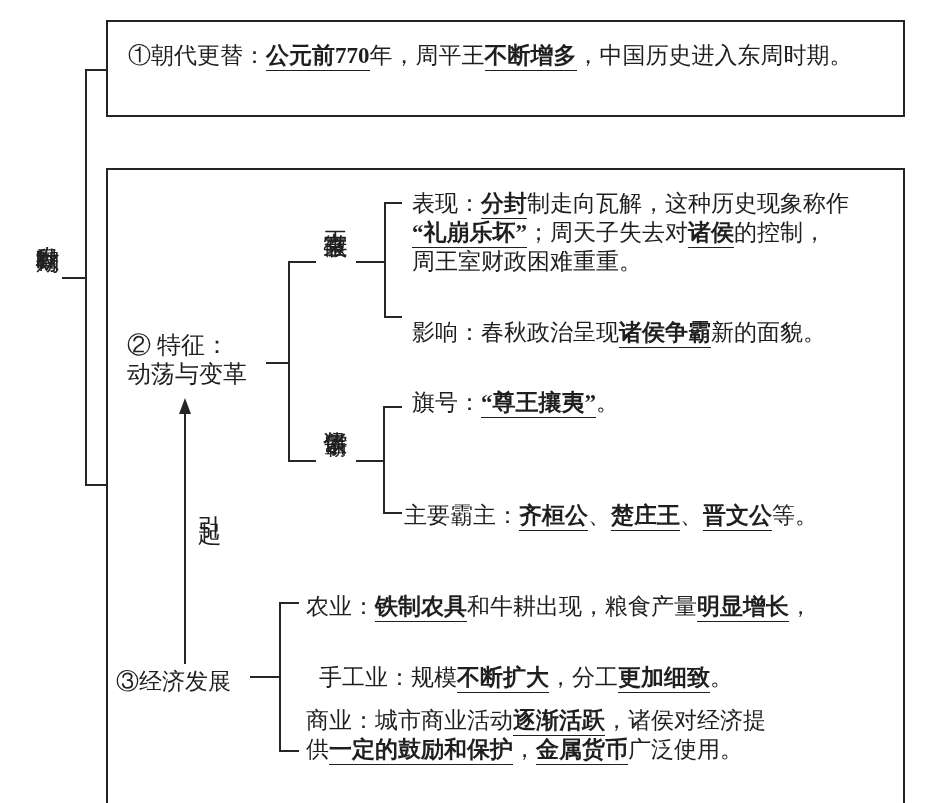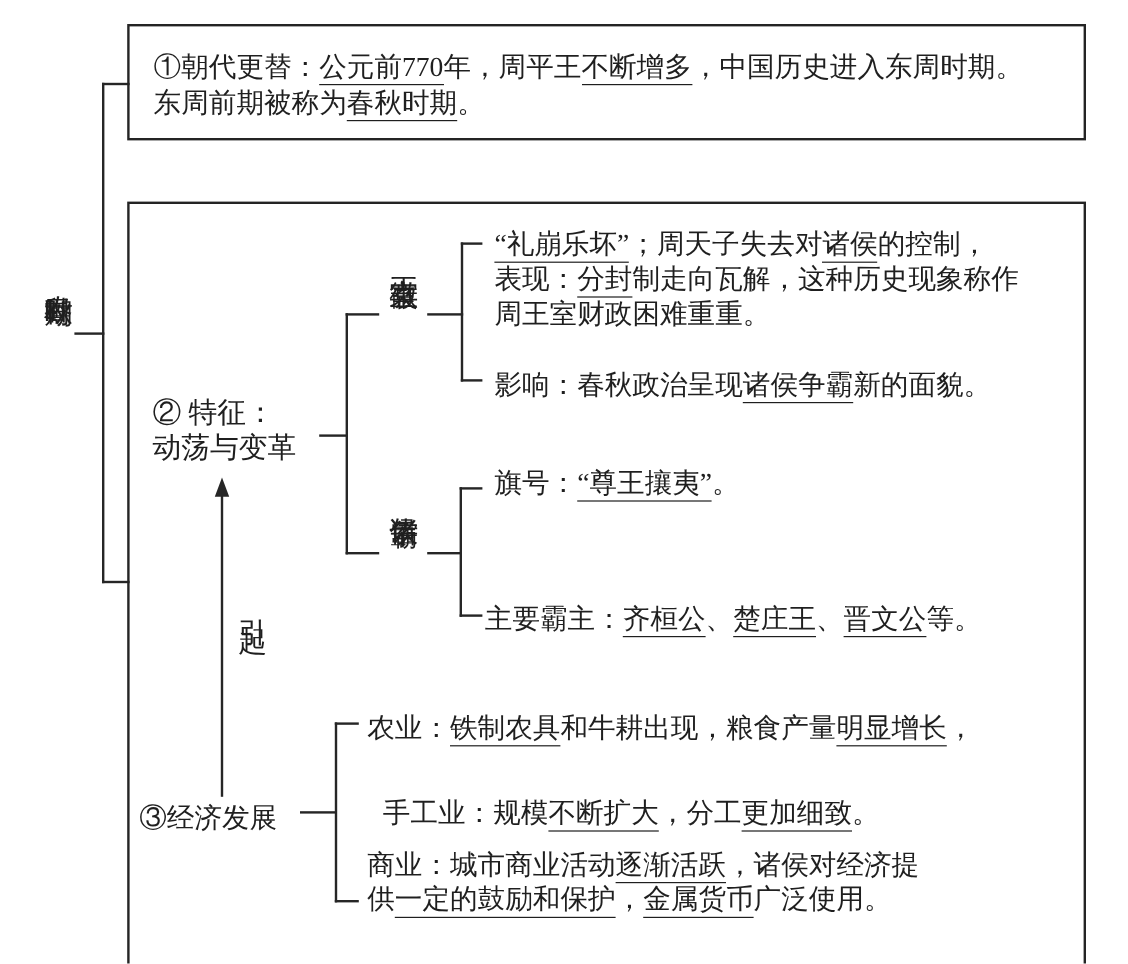--- a/index.html
+++ b/index.html
@@ -8,21 +8,21 @@
     background:#ffffff;color:#1f1f1f;
     font-family:"Liberation Serif","DejaVu Serif",serif;
   }
   
   .ln{position:absolute;background:#262626;}
   
   .frame{position:absolute;border:2px solid #242424;background:transparent;box-sizing:border-box;}
   
   .tb{position:absolute;font-size:23px;line-height:29px;white-space:nowrap;}
   .tb .tline{white-space:nowrap;}
-  .u{border-bottom:1.6px solid #1f1f1f;padding-bottom:2px;}
+  .u{border-bottom:1.6px solid #1f1f1f;padding-bottom:2px;font-weight:bold;}
   
   .vlabel{
     position:absolute;writing-mode:vertical-rl;text-orientation:upright;
     font-size:24px;line-height:1.15;letter-spacing:1px;
   }
   
   .arrow-head{
     position:absolute;width:0;height:0;
     border-left:6px solid transparent;border-right:6px solid transparent;
     border-bottom:16px solid #262626;
@@ -36,21 +36,20 @@
 <div class="vlabel" style="left:33px;top:227px;">春秋时期</div>
 
 <div class="ln" style="left:62px;top:277px;width:25px;height:2px;"></div>
 <div class="ln" style="left:85px;top:69px;width:2px;height:417px;"></div>
 <div class="ln" style="left:85px;top:69px;width:23px;height:2px;"></div>
 <div class="ln" style="left:85px;top:484px;width:23px;height:2px;"></div>
 
 <div class="frame" style="left:106px;top:20px;width:799px;height:97px;">
   <div class="box-text">
       <div class="tline"><span>①朝代更替：</span><span class="u">公元前770</span><span>年，周平王</span><span class="u">不断增多</span><span>，中国历史进入东周时期。</span></div>
-      <div class="tline"><span>东周前期被称为</span><span class="u">春秋时期</span><span>。</span></div>
     </div>
 </div>
 
 <div class="frame" style="left:106px;top:168px;width:799px;height:700px;"></div>
 
 <div class="feature-label" style="left:127px;top:331px;">
   <div>② 特征：</div>
   <div>动荡与变革</div>
 </div>
 
@@ -59,25 +58,25 @@
 <div class="ln" style="left:288px;top:261px;width:28px;height:2px;"></div>
 <div class="ln" style="left:288px;top:460px;width:28px;height:2px;"></div>
 
 <div class="vlabel" style="left:321px;top:212px;">王室衰微</div>
 <div class="ln" style="left:356px;top:261px;width:30px;height:2px;"></div>
 <div class="ln" style="left:384px;top:202px;width:2px;height:116px;"></div>
 <div class="ln" style="left:384px;top:202px;width:18px;height:2px;"></div>
 <div class="ln" style="left:384px;top:316px;width:18px;height:2px;"></div>
 
 <div class="tb" style="left:412px;top:189px;">
+    <div class="tline"><span>表现：</span><span class="u">分封</span><span>制走向瓦解，这种历史现象称作</span></div>
     <div class="tline"><span class="u">“礼崩乐坏”</span><span>；周天子失去对</span><span class="u">诸侯</span><span>的控制，</span></div>
-    <div class="tline"><span>表现：</span><span class="u">分封</span><span>制走向瓦解，这种历史现象称作</span></div>
     <div class="tline"><span>周王室财政困难重重。</span></div>
   </div>
-<div class="tb" style="left:412px;top:306px;">
+<div class="tb" style="left:412px;top:318px;">
     <div class="tline"><span>影响：春秋政治呈现</span><span class="u">诸侯争霸</span><span>新的面貌。</span></div>
   </div>
 
 <div class="vlabel" style="left:321px;top:412px;">诸侯争霸</div>
 <div class="ln" style="left:356px;top:460px;width:29px;height:2px;"></div>
 <div class="ln" style="left:383px;top:406px;width:2px;height:108px;"></div>
 <div class="ln" style="left:383px;top:406px;width:19px;height:2px;"></div>
 <div class="ln" style="left:383px;top:512px;width:19px;height:2px;"></div>
 
 <div class="tb" style="left:412px;top:388px;">

